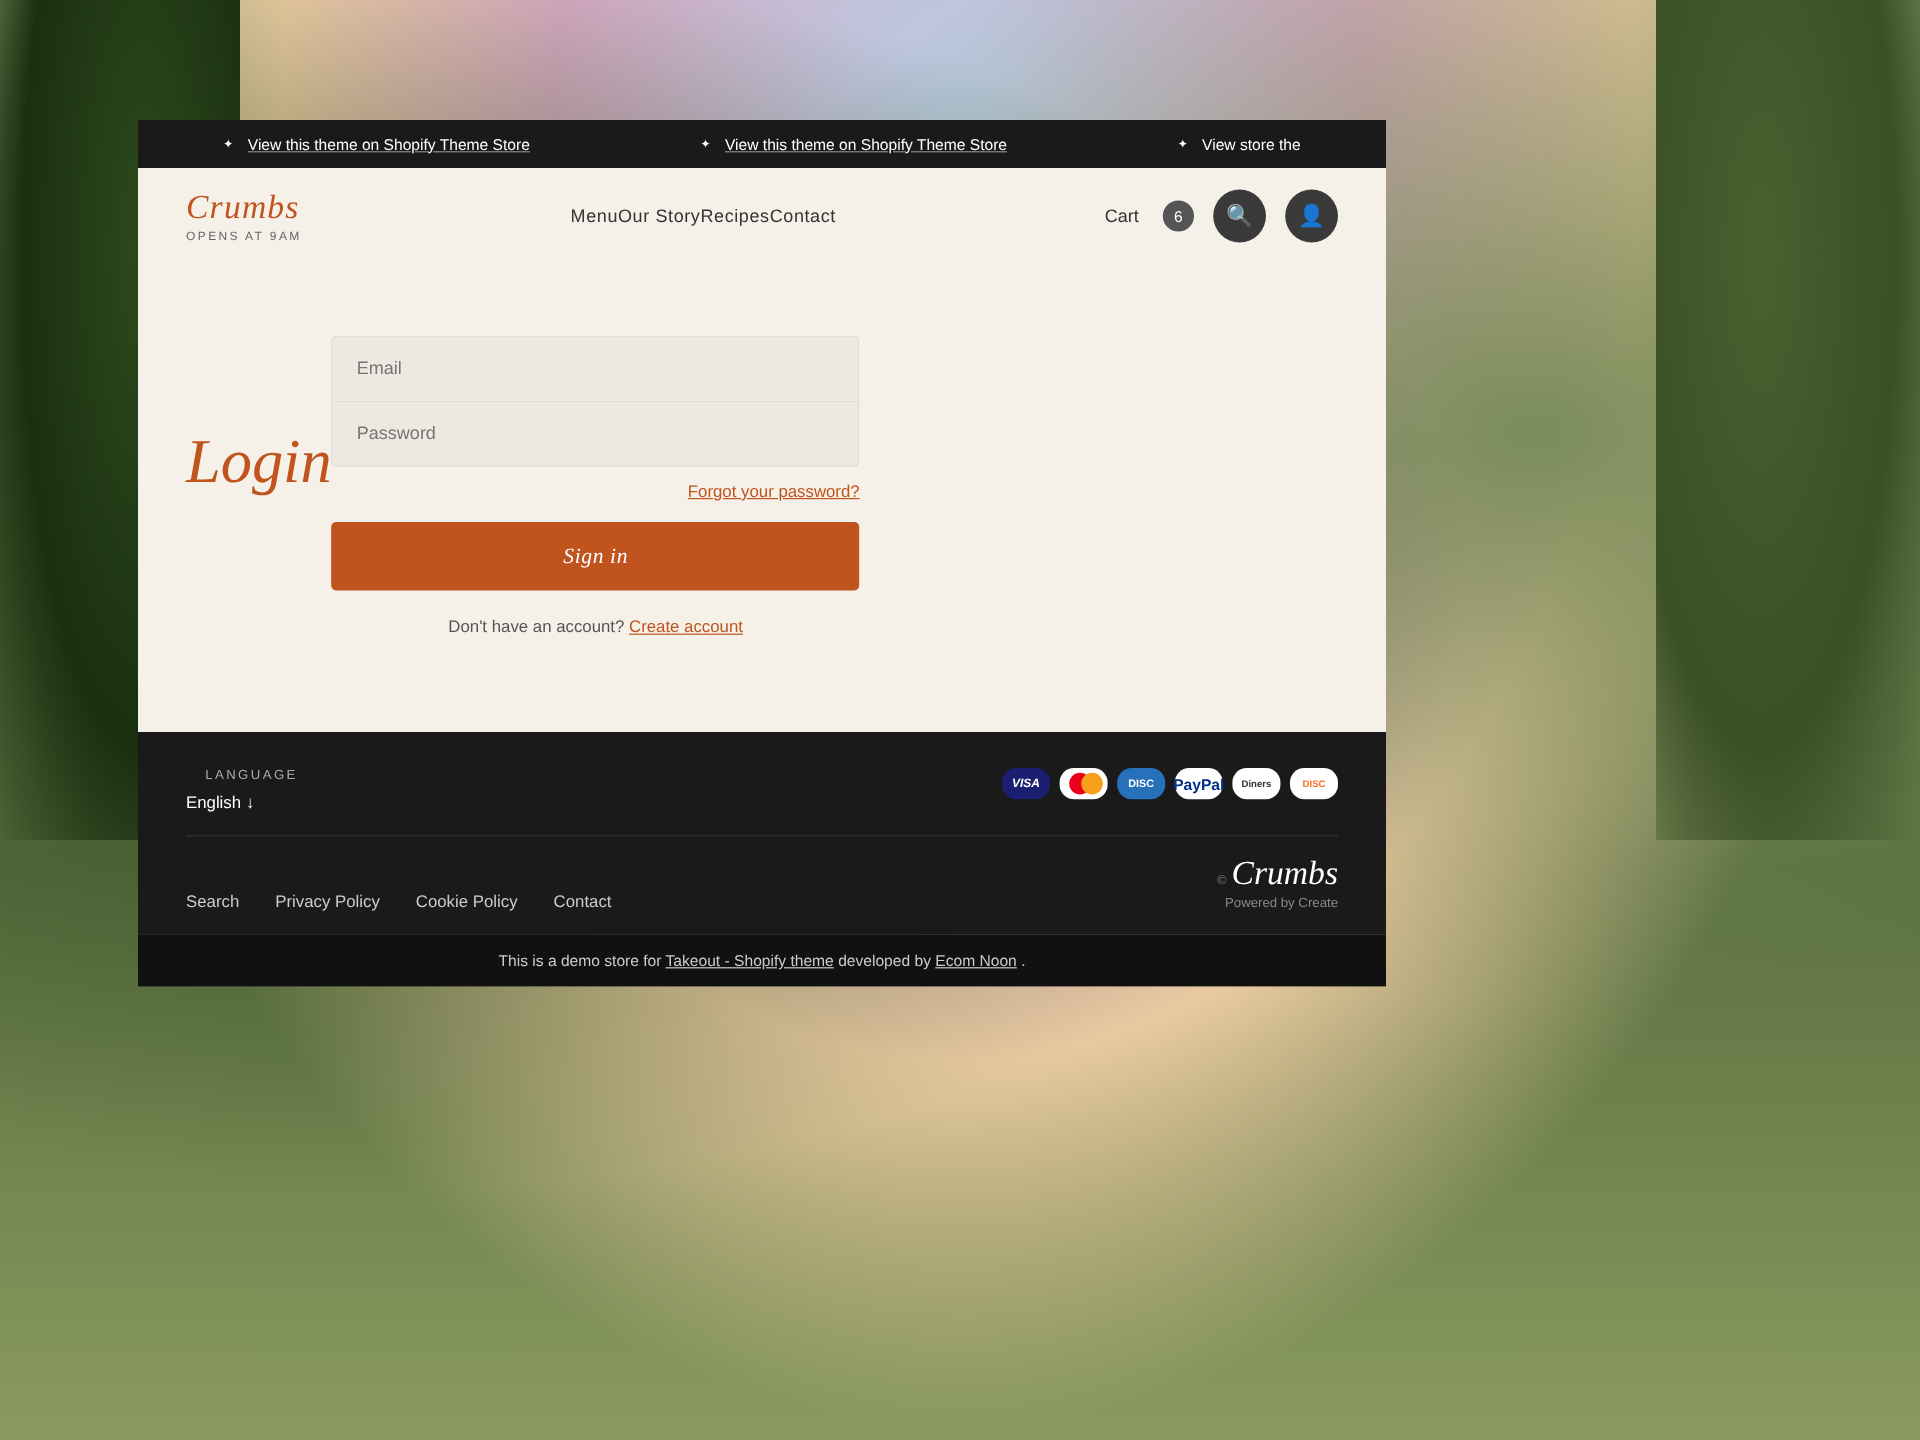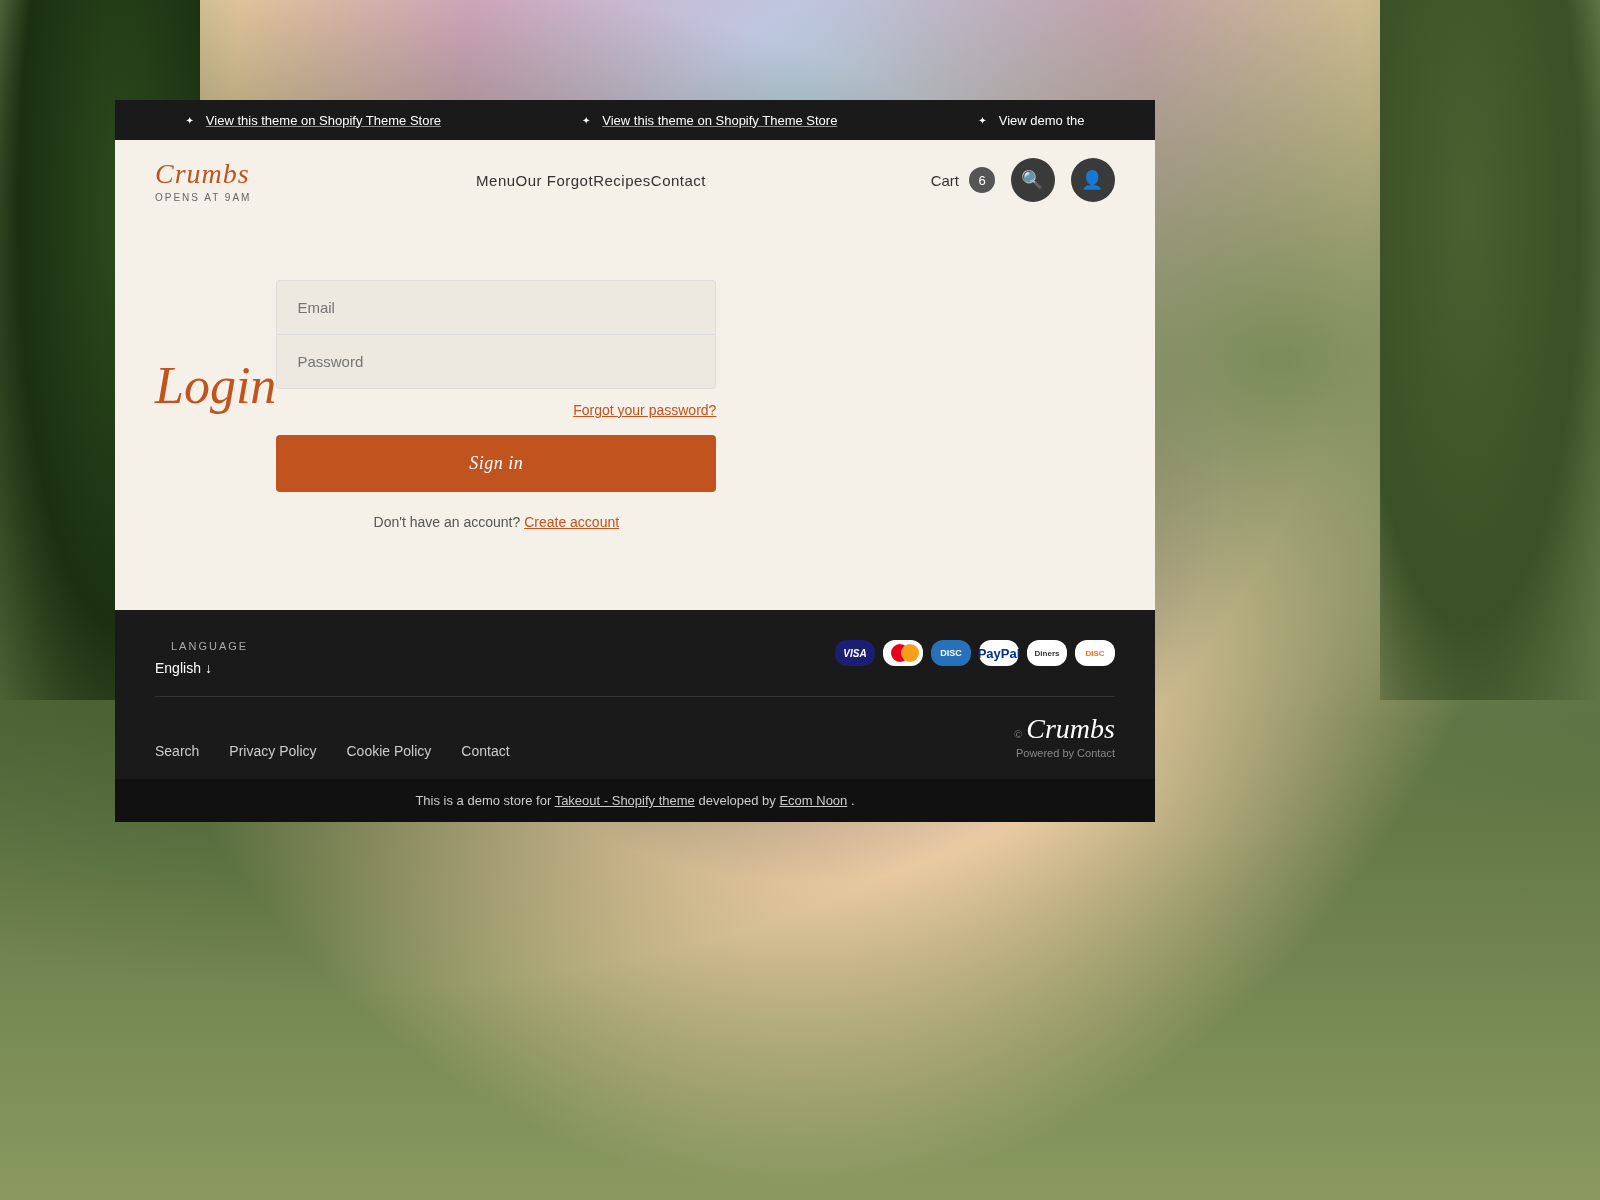--- a/index.html
+++ b/index.html
@@ -134,21 +134,21 @@
 
     .nav-right {
       display: flex;
       align-items: center;
       gap: 16px;
     }
 
     .cart-area {
       display: flex;
       align-items: center;
-      gap: 10px;
+      gap: 20px;
       font-family: Arial, sans-serif;
       font-size: 15px;
       color: #333;
       cursor: pointer;
     }
 
     .cart-badge {
       background: #555;
       color: #fff;
       border-radius: 50%;
@@ -415,33 +415,33 @@
     <span>
       <span class="star-icon">✦</span>
       <a>View this theme on Shopify Theme Store</a>
     </span>
     <span>
       <span class="star-icon">✦</span>
       <a>View this theme on Shopify Theme Store</a>
     </span>
     <span>
       <span class="star-icon">✦</span>
-      <span>View demo the</span>
+      <span>View store the</span>
     </span>
   </div>
 
   <div class="header">
     <div class="logo-area">
       <div class="logo-name">Crumbs</div>
       <div class="logo-subtitle">OPENS AT 9AM</div>
     </div>
 
     <nav class="nav-center">
       <a class="nav-item">Menu</a>
-      <a class="nav-item">Our Forgot</a>
+      <a class="nav-item">Our Story</a>
       <a class="nav-item">Recipes</a>
       <a class="nav-item">Contact</a>
     </nav>
 
     <div class="nav-right">
       <div class="cart-area">
         <span>Cart</span>
         <div class="cart-badge">6</div>
       </div>
       <button class="icon-btn">
@@ -502,21 +502,21 @@
         <a class="footer-link">Privacy Policy</a>
         <a class="footer-link">Cookie Policy</a>
         <a class="footer-link">Contact</a>
       </div>
 
       <div class="footer-brand">
         <div style="display:flex; align-items:baseline; justify-content:flex-end;">
           <span class="footer-copyright">©</span>
           <span class="footer-brand-name">Crumbs</span>
         </div>
-        <div class="footer-powered">Powered by Contact</div>
+        <div class="footer-powered">Powered by Create</div>
       </div>
     </div>
   </div>
 
   <div class="bottom-bar">
     <span>This is a demo store for </span>
     <a>Takeout - Shopify theme</a>
     <span> developed by </span>
     <a>Ecom Noon</a>
     <span>.</span>

